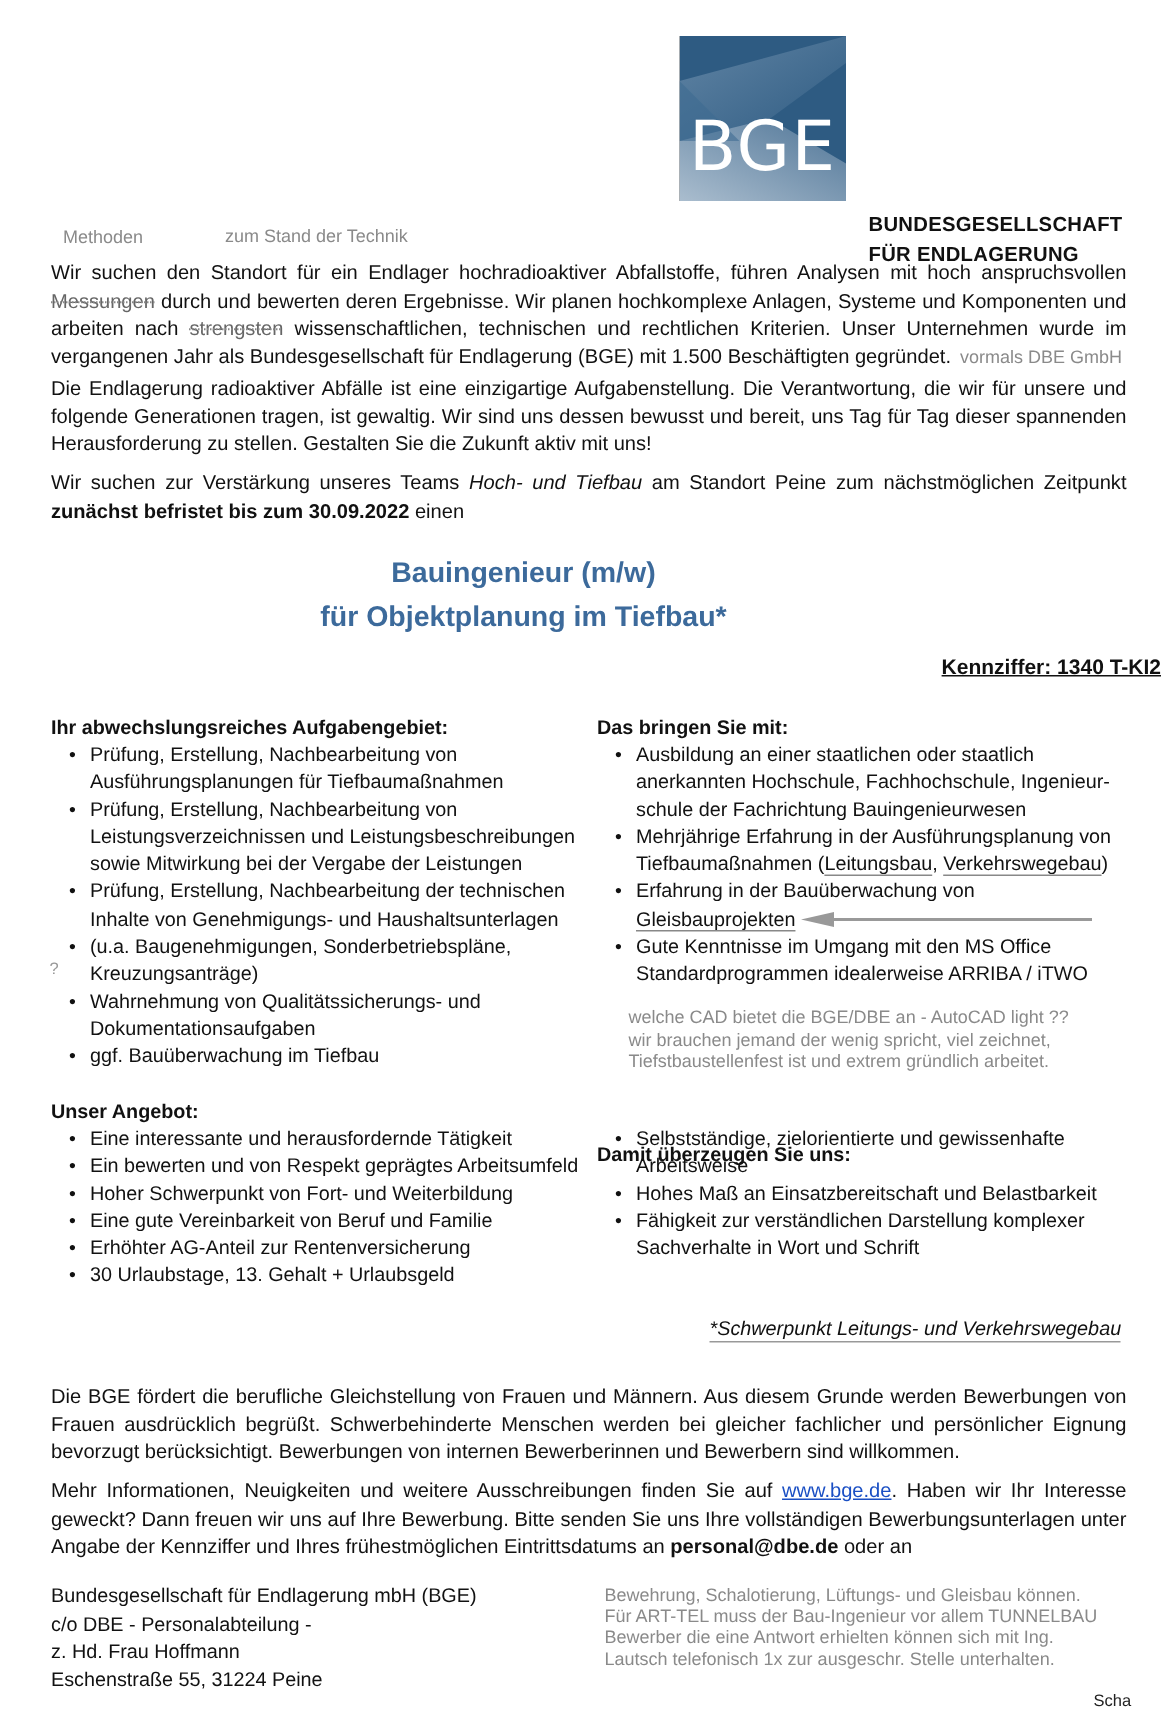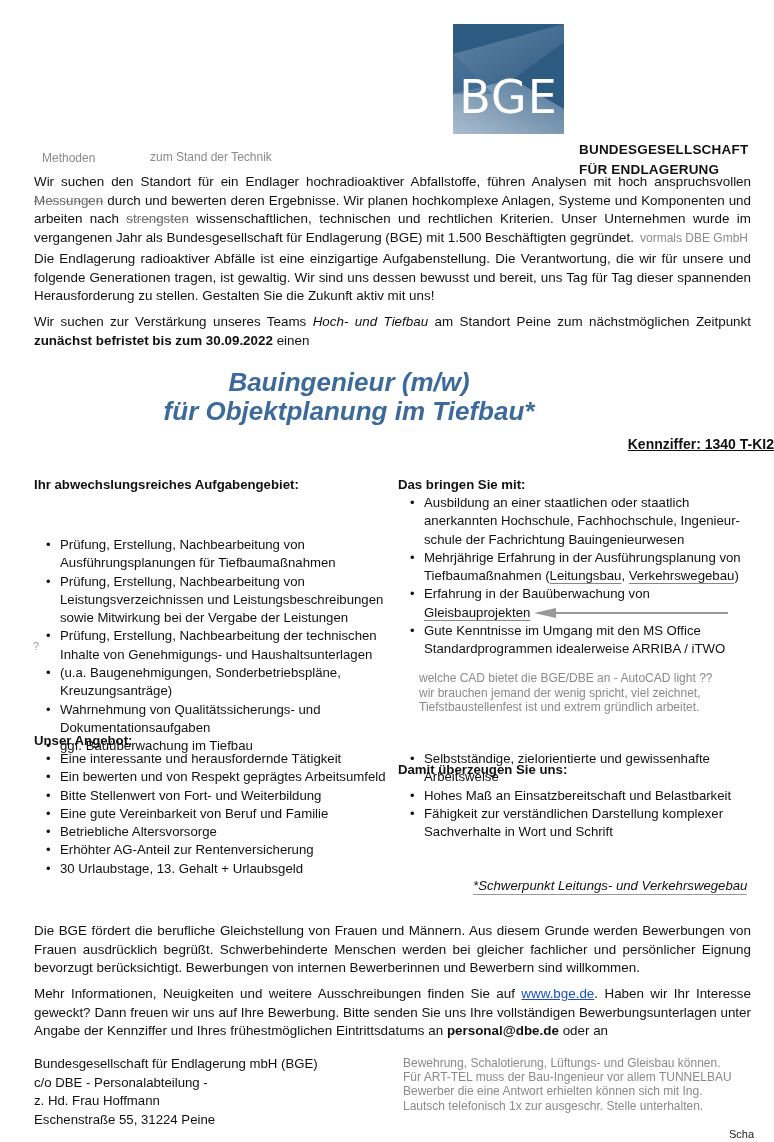--- a/index.html
+++ b/index.html
@@ -19,32 +19,32 @@
   #note-stand { left: 150px; top: 150px; }
 
   .para { position: absolute; left: 34px; width: 717px; text-align: justify; font-size: 13.4px; line-height: 18.5px; text-align-last: left; }
   #intro { top: 173px; }
   #intro .faded { color: #666; text-decoration: line-through dotted #888; }
   #intro .vormals { color: #8a8a8a; font-size: 12px; margin-left: 6px; }
 
   #mission { top: 250px; }
   #search { top: 313px; }
 
-  .title { position: absolute; left: 0; width: 698px; text-align: center; color: #3c6a9b; font-weight: bold; font-size: 26px; line-height: 29px; font-style: italic; }
+  .title { position: absolute; left: 0; width: 698px; text-align: center; color: #3c6a9b; font-weight: bold; font-size: 19px; line-height: 29px; }
   #title1 { top: 368px; }
   #title2 { top: 397px; }
   #kennziffer { position: absolute; left: 0; width: 774px; top: 436px; text-align: right; font-weight: bold; font-size: 14px; text-decoration: underline; }
 
   .col-head { position: absolute; font-weight: bold; font-size: 13.2px; }
   ul.list { position: absolute; list-style: none; font-size: 13.2px; line-height: 18.3px; }
   ul.list li { position: relative; padding-left: 16px; }
   ul.list li::before { content: "•"; position: absolute; left: 2px; top: 0; font-size: 13px; }
 
   #tasks-head { left: 34px; top: 477px; }
-  #tasks-list { left: 44px; top: 494px; width: 350px; margin-top: 42px; }
+  #tasks-list { left: 44px; top: 494px; width: 350px; }
   #qmark { left: 33px; top: 640px; color: #999; font-size: 11px; }
 
   #req-head { left: 398px; top: 477px; }
   #req-list { left: 408px; top: 494px; width: 350px; }
   .ul-gray { text-decoration: underline; text-decoration-color: #888; text-underline-offset: 3px; }
 
   #arrow { left: 532px; top: 606px; }
 
   #cad-note { left: 419px; top: 671px; color: #8a8a8a; font-size: 12px; line-height: 14.5px; }
 
@@ -131,23 +131,22 @@
 <div id="cad-note" class="abs">
   <div>welche CAD bietet die BGE/DBE an - AutoCAD light ??</div>
   <div>wir brauchen jemand der wenig spricht, viel zeichnet,</div>
   <div>Tiefstbaustellenfest ist und extrem gründlich arbeitet.</div>
 </div>
 
 <div id="offer-head" class="col-head">Unser Angebot:</div>
 <ul id="offer-list" class="list">
   <li>Eine interessante und herausfordernde Tätigkeit</li>
   <li>Ein bewerten und von Respekt geprägtes Arbeitsumfeld</li>
-  <li>Bitte Stellenwert von Fort- und Weiterbildung</li>
+  <li>Hoher Schwerpunkt von Fort- und Weiterbildung</li>
   <li>Eine gute Vereinbarkeit von Beruf und Familie</li>
-  <li>Betriebliche Altersvorsorge</li>
   <li>Erhöhter AG-Anteil zur Rentenversicherung</li>
   <li>30 Urlaubstage, 13. Gehalt + Urlaubsgeld</li>
 </ul>
 
 <div id="conv-head" class="col-head">Damit überzeugen Sie uns:</div>
 <ul id="conv-list" class="list">
   <li style="width:320px">Selbstständige, zielorientierte und gewissenhafte Arbeitsweise</li>
   <li>Hohes Maß an Einsatzbereitschaft und Belastbarkeit</li>
   <li style="width:330px">Fähigkeit zur verständlichen Darstellung komplexer Sachverhalte in Wort und Schrift</li>
 </ul>

